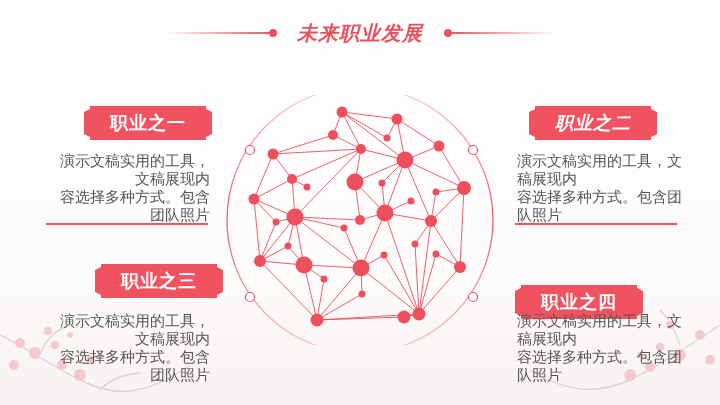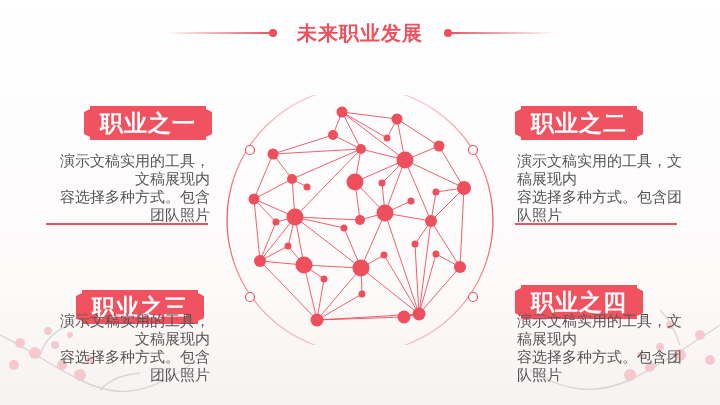--- a/index.html
+++ b/index.html
@@ -1,29 +1,29 @@
 <!DOCTYPE html>
 <html><head>
 <meta charset="utf-8">
 <style>
   html, body { margin:0; padding:0; }
   body { width:720px; height:405px; overflow:hidden; background:#fff; font-family:"DejaVu Sans", sans-serif; position:relative; }
   .slide { position:absolute; inset:0; background:linear-gradient(180deg,#ffffff 0%,#fdfafa 70%,#f7f2f2 100%); }
   .title-wrap { position:absolute; top:18px; left:0; width:720px; height:30px; }
-  .title { position:absolute; left:0; width:720px; top:0; text-align:center; font-size:20px; font-weight:bold; color:#ee4f5c; letter-spacing:1px; line-height:30px; }
+  .title { position:absolute; left:0; width:720px; top:0; text-align:center; font-size:20px; font-weight:bold; color:#ee4f5c; letter-spacing:1px; line-height:30px;font-style:italic; }
   .tline { position:absolute; top:14px; height:2px; }
   .tline.left { left:165px; width:108px; background:linear-gradient(90deg,rgba(238,79,92,0) 0%,#ee4f5c 100%); }
   .tline.right { left:448px; width:108px; background:linear-gradient(90deg,#ee4f5c 0%,rgba(238,79,92,0) 100%); }
   .tdot { position:absolute; top:11px; width:8px; height:8px; border-radius:50%; background:#ee4f5c; }
   .tdot.left { left:269px; } .tdot.right { left:444px; }
 
-  .badge { position:absolute; width:128px; height:34px; background:#f0535f; color:#fff; font-weight:bold; font-size:23px; line-height:34px; text-align:center; letter-spacing:1px;
+  .badge { position:absolute; width:128px; height:34px; background:#f0535f; color:#fff; font-weight:bold; font-size:18px; line-height:34px; text-align:center; letter-spacing:1px;
     clip-path: polygon(6px 0, calc(100% - 6px) 0, calc(100% - 6px) 3px, 100% 6px, 100% calc(100% - 6px), calc(100% - 6px) calc(100% - 3px), calc(100% - 6px) 100%, 6px 100%, 6px calc(100% - 3px), 0 calc(100% - 6px), 0 6px, 6px 3px);
     box-shadow:0 0 8px rgba(240,83,95,.4); }
-  .b1 { left:84px; top:106px; } .b2 { left:515px; top:106px; } .b3 { left:76px; top:264px;margin-top:26px; } .b4 { left:515px; top:264px;margin-top:21px; }
+  .b1 { left:84px; top:106px; } .b2 { left:529px; top:106px;font-style:italic; } .b3 { left:95px; top:264px; } .b4 { left:515px; top:264px;margin-top:21px; }
 
   .desc { position:absolute; width:175px; font-size:15px; line-height:18px; color:#555; }
   .d1 { left:46px; top:152px; text-align:right; width:164px; }
   .d2 { left:517px; top:152px; }
   .d3 { left:46px; top:312px; text-align:right; width:164px; }
   .d4 { left:517px; top:312px; }
 
   .divider { position:absolute; top:223px; height:2px; background:#e85560; }
   .dv1 { left:46px; width:162px; } .dv2 { left:515px; width:162px; }
 

